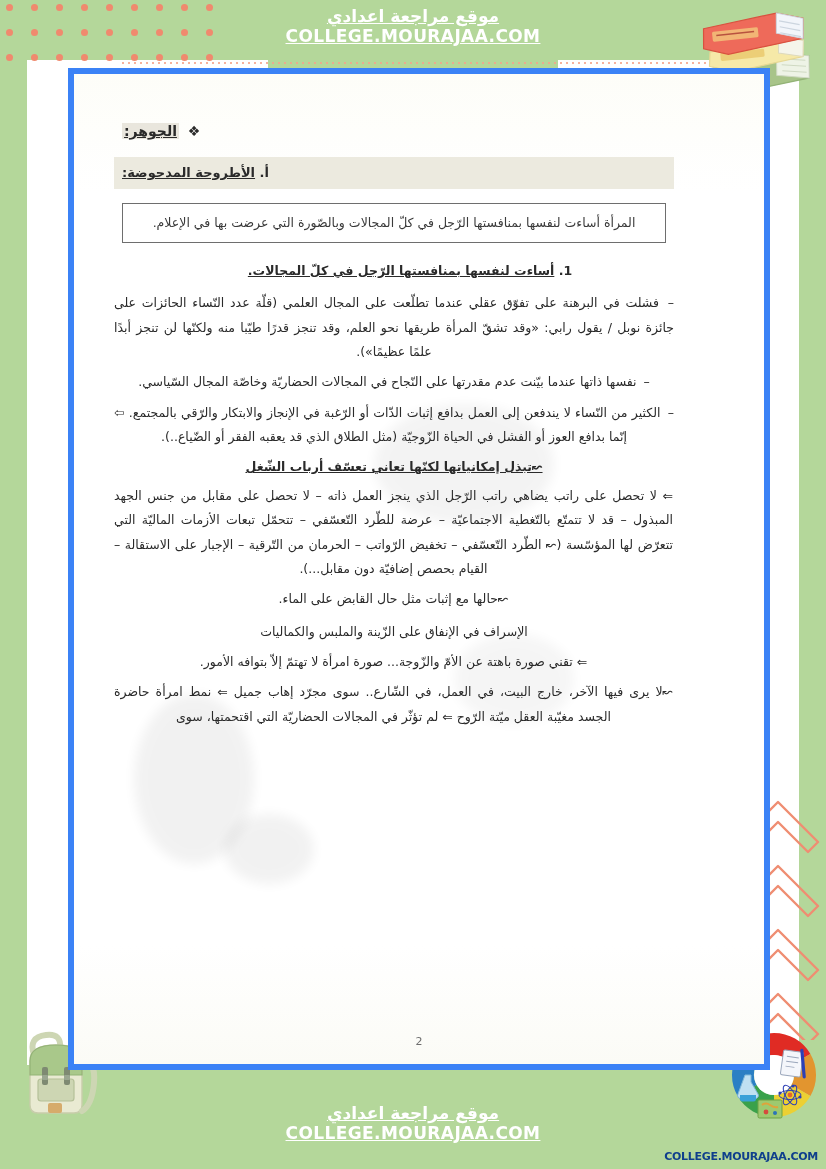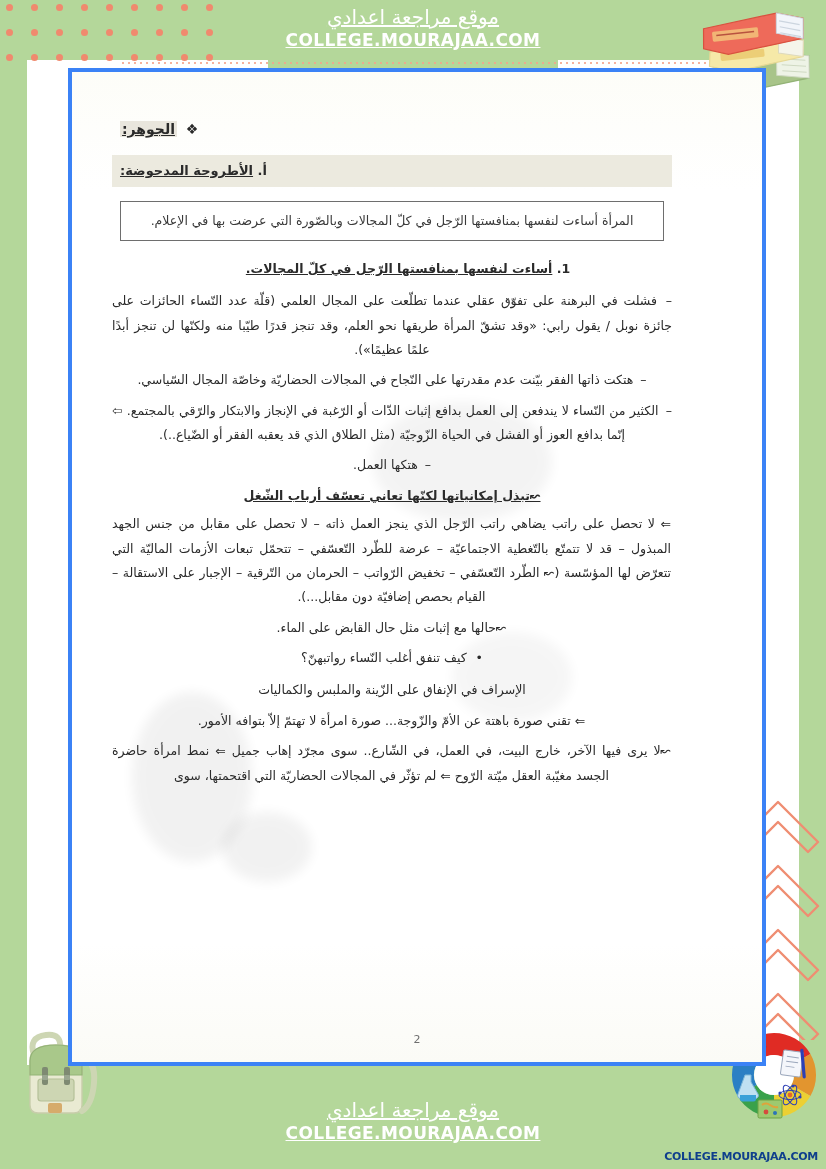--- a/index.html
+++ b/index.html
@@ -105,22 +105,22 @@
     left: 0;
     width: 826px;
     text-align: center;
     color: #ffffff;
     line-height: 1.18;
     user-select: none;
   }
   .brand-top { top: 6px; }
   .brand-bottom { bottom: 26px; }
   .brand-ar {
-    font-size: 20px;
-    font-weight: normal;
+    font-size: 17px;
+    font-weight: bold;
     text-decoration: underline;
     letter-spacing: .2px;
     direction: rtl;
   }
   .brand-url {
     font-size: 17px;
     font-weight: bold;
     text-decoration: underline;
     letter-spacing: .4px;
     direction: ltr;
@@ -170,21 +170,21 @@
   }
 
   
   .scan {
     position: absolute;
     left: 68px;
     top: 68px;
     width: 690px;
     height: 990px;
     background: #ffffff;
-    border: 4px solid #3b82f6;
+    border: 6px solid #3b82f6;
     box-shadow: 1px 1px 0 #cfd6c2 inset;
     overflow: hidden;
   }
   .scan-inner {
     position: absolute;
     inset: 0;
     background: linear-gradient(180deg,#fdfdf8 0%,#ffffff 12%,#ffffff 88%,#fbfbf6 100%);
   }
   
   .smudge {
@@ -467,43 +467,35 @@
     </div>
 
 
     <p class="para">
       <span class="dash">–</span>
       <span>فشلت في البرهنة على تفوّق عقلي عندما تطلّعت على المجال العلمي (قلّة عدد النّساء الحائزات على جائزة نوبل / يقول رابي: «وقد تشقّ المرأة طريقها نحو العلم، وقد تنجز قدرًا طيّبا منه ولكنّها لن تنجز أبدًا علمًا عظيمًا»).</span>
     </p>
 
     <p class="para">
       <span class="dash">–</span>
-      <span>هتكت ذاتها الفقر بيّنت عدم مقدرتها على النّجاح في المجالات الحضاريّة وخاصّة المجال السّياسي.</span>
+      <span>نفسها ذاتها عندما بيّنت عدم مقدرتها على النّجاح في المجالات الحضاريّة وخاصّة المجال السّياسي.</span>
     </p>
 
     <p class="para">
       <span class="dash">–</span>
       <span>الكثير من النّساء لا يندفعن إلى العمل بدافع إثبات الذّات أو الرّغبة في الإنجاز والابتكار والرّقي بالمجتمع. ⇦ إنّما بدافع العوز أو الفشل في الحياة الزّوجيّة (مثل الطلاق الذي قد يعقبه الفقر أو الضّياع..).</span>
     </p>
 
-    <p class="para">
-      <span class="dash">–</span>
-      <span>هتكها العمل.</span>
-    </p>
 
     <span class="sub-underline">↜تبذل إمكانياتها لكنّها تعاني تعسّف أرباب الشّغل</span>
 
     <p class="arrow-line">⇐ لا تحصل على راتب يضاهي راتب الرّجل الذي ينجز العمل ذاته – لا تحصل على مقابل من جنس الجهد المبذول – قد لا تتمتّع بالتّغطية الاجتماعيّة – عرضة للطّرد التّعسّفي – تتحمّل تبعات الأزمات الماليّة التي تتعرّض لها المؤسّسة (↜ الطّرد التّعسّفي – تخفيض الرّواتب – الحرمان من التّرقية – الإجبار على الاستقالة – القيام بحصص إضافيّة دون مقابل...).</p>
 
     <p class="arrow-line">↜حالها مع إثبات مثل حال القابض على الماء.</p>
 
-    <div class="bullet-q">
-      <span class="b">•</span>
-      <span>كيف تنفق أغلب النّساء رواتبهنّ؟</span>
-    </div>
 
     <p class="center-line">الإسراف في الإنفاق على الزّينة والملبس والكماليات</p>
 
     <p class="arrow-line">⇐ تقني صورة باهتة عن الأمّ والزّوجة... صورة امرأة لا تهتمّ إلاّ بتوافه الأمور.</p>
 
     <p class="arrow-line">↜لا يرى فيها الآخر، خارج البيت، في العمل، في الشّارع.. سوى مجرّد إهاب جميل ⇐ نمط امرأة حاضرة الجسد مغيّبة العقل ميّتة الرّوح ⇐ لم تؤثّر في المجالات الحضاريّة التي اقتحمتها، سوى</p>
   </div>
 
   <div class="pagenum">2</div>
 </div>

